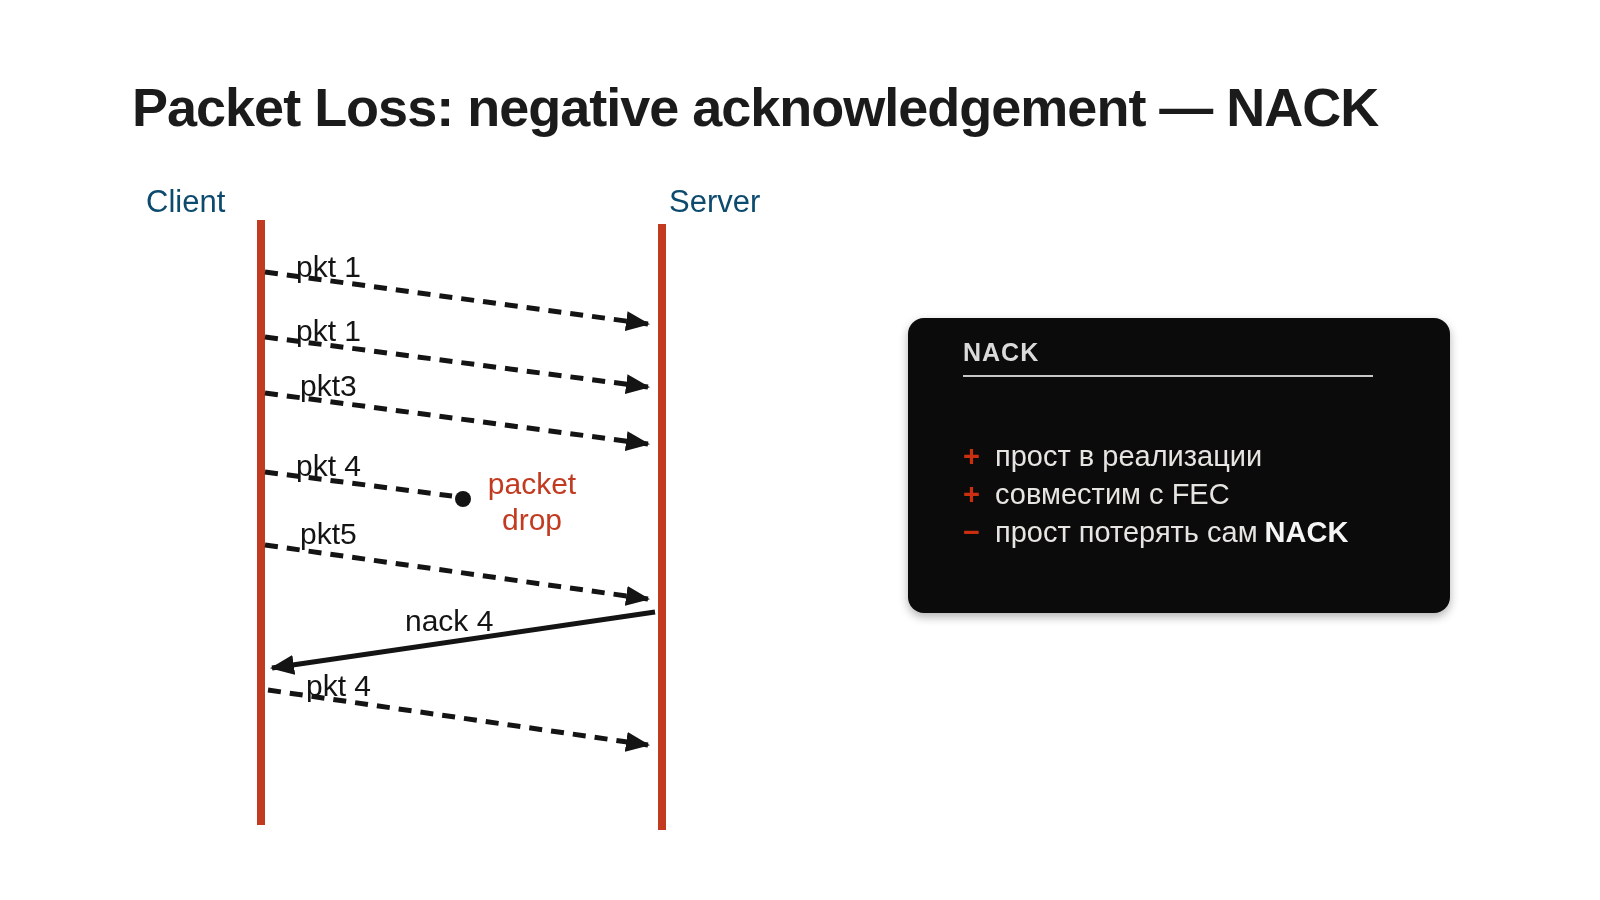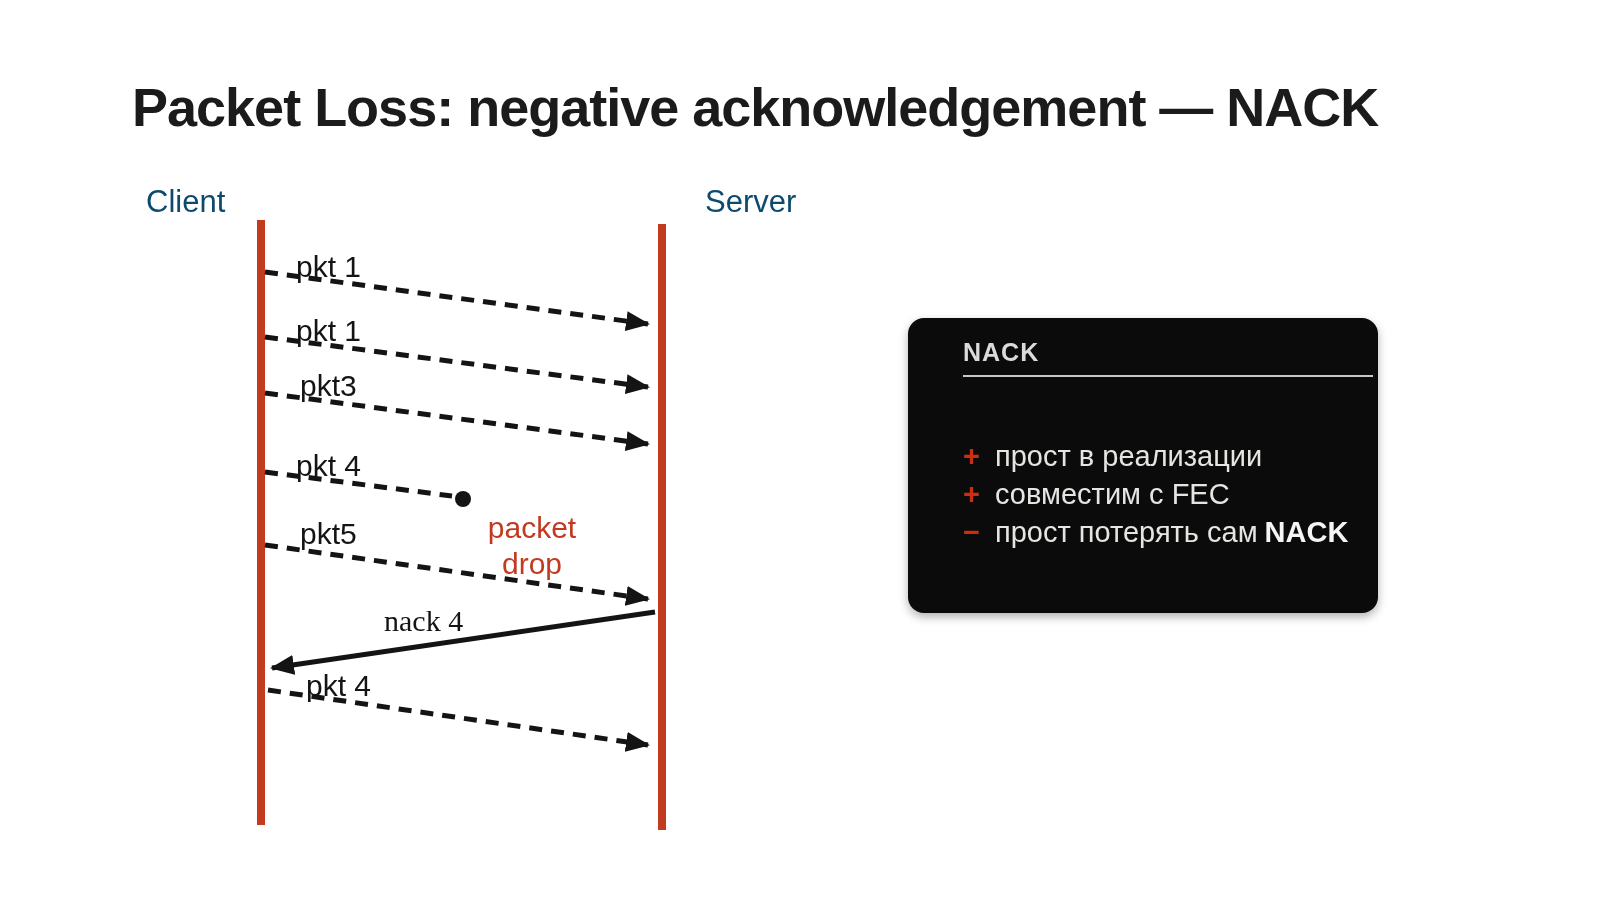--- a/index.html
+++ b/index.html
@@ -8,36 +8,36 @@
     font-family:"Liberation Sans",sans-serif;
   }
   .page-title{
     position:absolute;left:132px;top:76px;
     font-size:54px;font-weight:700;letter-spacing:-1px;color:#1b1b1b;white-space:nowrap;
   }
   .actor-label{
     position:absolute;top:184px;font-size:31px;color:#0c4a6e;white-space:nowrap;
   }
   .actor-label.client{left:146px;}
-  .actor-label.server{left:669px;margin-left:36px;}
+  .actor-label.server{left:669px;}
   .lifeline{
     position:absolute;width:8px;background:var(--red,#c23a20);
   }
   .lifeline.client{left:257px;top:220px;height:605px;}
   .lifeline.server{left:658px;top:224px;height:606px;}
   .wires-svg{position:absolute;left:0;top:0;width:1600px;height:900px;pointer-events:none;}
   .msg-label{
     position:absolute;font-size:30px;color:#141414;white-space:nowrap;line-height:1;text-align:center;
   }
   .drop-note{
     position:absolute;left:462px;top:466px;width:140px;text-align:center;
-    font-size:30px;line-height:36px;color:var(--red,#c23a20);margin-top:44px;
+    font-size:30px;line-height:36px;color:var(--red,#c23a20);
   }
   .nack-card{
-    position:absolute;left:908px;top:318px;width:470px;height:295px;
+    position:absolute;left:908px;top:318px;width:542px;height:295px;
     background:#0b0b0b;border-radius:16px;box-shadow:0 4px 10px rgba(0,0,0,.30);
   }
   .card-title{
     position:absolute;left:55px;top:20px;font-size:25px;font-weight:700;
     letter-spacing:1px;color:#dadada;
   }
   .card-divider{
     position:absolute;left:55px;top:57px;width:410px;height:2px;background:#c8c8c8;
   }
   .card-list{position:absolute;left:55px;top:122px;}
@@ -75,21 +75,21 @@
         <line x1="268" y1="690" x2="648" y2="745" stroke="#141414" stroke-width="5" stroke-dasharray="13 9" marker-end="url(#arrowhead)"></line>
         <circle cx="463" cy="499" r="8" fill="#141414"></circle>
       </g>
   </svg>
 
   <div class="msg-label" style="left:296px;top:252px;">pkt 1</div>
   <div class="msg-label" style="left:296px;top:316px;">pkt 1</div>
   <div class="msg-label" style="left:300px;top:371px;">pkt3</div>
   <div class="msg-label" style="left:296px;top:451px;">pkt 4</div>
   <div class="msg-label" style="left:300px;top:519px;">pkt5</div>
-  <div class="msg-label" style="left:384px;top:606px;font-family:Liberation Serif, serif;">nack 4</div>
+  <div class="msg-label" style="left:405px;top:606px;">nack 4</div>
   <div class="msg-label" style="left:306px;top:671px;">pkt 4</div>
 
   <div class="drop-note">
     <div>packet</div>
     <div>drop</div>
   </div>
 
   <div class="nack-card">
     <div class="card-title">NACK</div>
     <div class="card-divider"></div>

